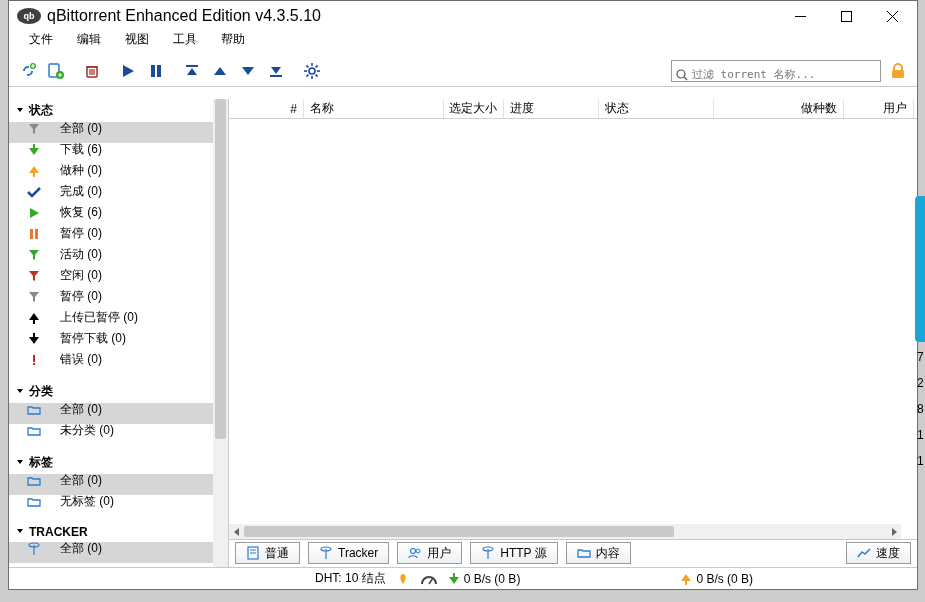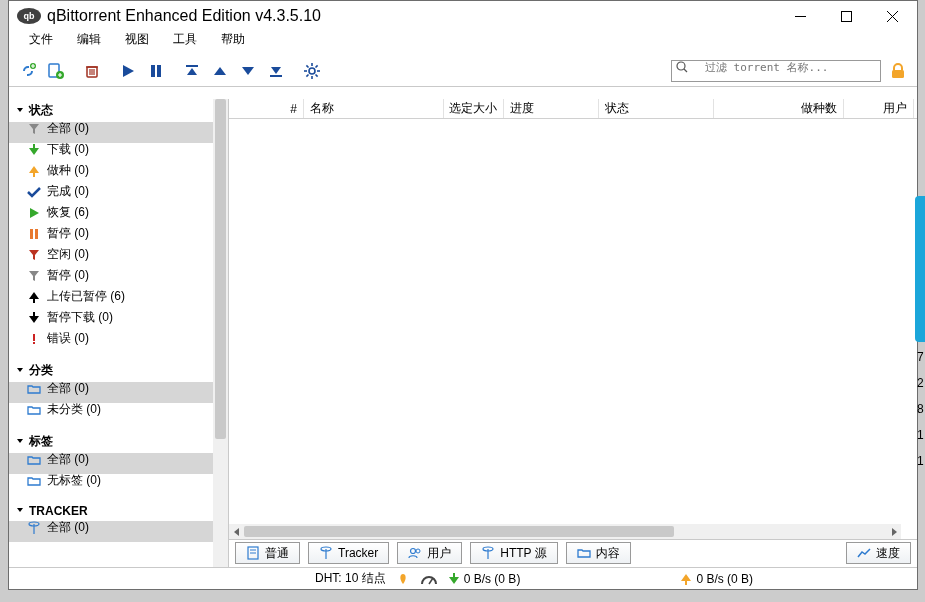--- a/index.html
+++ b/index.html
@@ -9,31 +9,31 @@
 .titlebar .app-icon{width:24px;height:16px;border-radius:50%;background:#404040;display:flex;align-items:center;justify-content:center;color:#fff;font-size:9px;font-weight:bold;}
 .titlebar .title{margin-left:6px;font-size:16px;}
 .titlebar .spacer{flex:1;}
 .win-btn{width:46px;height:30px;display:flex;align-items:center;justify-content:center;}
 .win-btn svg{width:11px;height:11px;stroke:#000;stroke-width:1;fill:none;}
 .menubar{height:24px;display:flex;padding:0 20px;gap:24px;font-size:12px;}
 .toolbar{height:32px;display:flex;align-items:center;padding:2px 6px;border-bottom:1px solid #c9c9c9;gap:2px;}
 .tbtn{width:26px;height:26px;display:flex;align-items:center;justify-content:center;border-radius:2px;}
 .tsep{width:6px;}
 .search-wrap{flex:1;display:flex;justify-content:flex-end;align-items:center;}
-.search{width:210px;height:22px;border:1px solid #999;display:flex;align-items:flex-start;padding:0 4px;gap:17px;}
+.search{width:210px;height:22px;border:1px solid #999;display:flex;align-items:flex-end;padding:0 4px;gap:4px;}
 .search input{border:none;outline:none;flex:1;font-family:Consolas,monospace;font-size:11px;color:#777;}
 .lock-slot{width:26px;height:26px;display:flex;align-items:center;justify-content:center;margin-left:4px;}
 .body{flex:1;display:flex;min-height:0;margin-top:12px;}
 .sidebar{width:220px;border-right:1px solid #c9c9c9;display:flex;flex-direction:column;overflow:hidden;position:relative;}
 .sidebar-inner{flex:1;overflow:hidden;}
 .sb-vscroll{position:absolute;right:0;top:0;bottom:0;width:15px;background:#f0f0f0;}
 .sb-thumb{position:absolute;left:2px;right:2px;top:0;height:340px;background:#c9c9c9;border-radius:2px;}
 .section-head{display:flex;align-items:center;padding:3px 6px;font-weight:bold;font-family:Simsun,monospace;}
 .section-head .chev{margin-right:4px;}
-.row{display:flex;align-items:center;padding:2px 6px 10px 18px;gap:6px;height:21px;}
+.row{display:flex;align-items:center;padding:2px 6px 10px 18px;gap:19px;height:21px;}
 .row.selected{background:#d6d6d6;}
 .row .lbl{font-size:12px;}
 .ic{width:14px;height:14px;display:flex;align-items:center;justify-content:center;}
 .main{flex:1;display:flex;flex-direction:column;min-width:0;}
 .columns{height:20px;display:flex;align-items:center;border-bottom:1px solid #d0d0d0;background:#fff;font-size:12px;}
 .col{height:100%;border-right:1px solid #e2e2e2;display:flex;align-items:center;padding:0 6px;white-space:nowrap;}
 .grid-area{flex:1;position:relative;background:#fff;}
 .hscroll{height:15px;background:#f0f0f0;position:relative;margin-right:16px;}
 .hscroll .arrow{position:absolute;top:0;width:15px;height:15px;display:flex;align-items:center;justify-content:center;}
 .hscroll .thumb{position:absolute;top:2px;height:11px;left:15px;width:430px;background:#c9c9c9;border-radius:2px;}
@@ -191,21 +191,21 @@
             </span>
             <span class="lbl">全部 (0)</span>
           </div>
           <div class="row">
             <span class="ic">
               <svg width="12" height="12">
                 <path d="M6 11L1 4H11Z" fill="#35a82c"></path>
                 <rect x="5" y="0" width="2" height="5" fill="#35a82c"></rect>
               </svg>
             </span>
-            <span class="lbl">下载 (0)</span>
+            <span class="lbl">下载 (6)</span>
           </div>
           <div class="row">
             <span class="ic">
               <svg width="12" height="12">
                 <path d="M6 1L11 8H1Z" fill="#f3a52a"></path>
                 <rect x="5" y="7" width="2" height="5" fill="#f3a52a"></rect>
               </svg>
             </span>
             <span class="lbl">做种 (0)</span>
           </div>
@@ -230,41 +230,49 @@
               <svg width="12" height="12">
                 <rect x="2" y="1" width="3" height="10" fill="#e8792f"></rect>
                 <rect x="7" y="1" width="3" height="10" fill="#e8792f"></rect>
               </svg>
             </span>
             <span class="lbl">暂停 (0)</span>
           </div>
           <div class="row">
             <span class="ic">
               <svg width="12" height="12">
+                <path d="M1 1H11L7 6V11L5 10V6Z" fill="#35a82c"></path>
+              </svg>
+            </span>
+            <span class="lbl">活动 (0)</span>
+          </div>
+          <div class="row">
+            <span class="ic">
+              <svg width="12" height="12">
                 <path d="M1 1H11L7 6V11L5 10V6Z" fill="#bb3322"></path>
               </svg>
             </span>
             <span class="lbl">空闲 (0)</span>
           </div>
           <div class="row">
             <span class="ic">
               <svg width="12" height="12">
                 <path d="M1 1H11L7 6V11L5 10V6Z" fill="#888"></path>
               </svg>
             </span>
             <span class="lbl">暂停 (0)</span>
           </div>
           <div class="row">
             <span class="ic">
               <svg width="12" height="12">
                 <path d="M6 1L11 8H1Z" fill="#000"></path>
                 <rect x="5" y="7" width="2" height="5" fill="#000"></rect>
               </svg>
             </span>
-            <span class="lbl">上传已暂停 (6)</span>
+            <span class="lbl">上传已暂停 (0)</span>
           </div>
           <div class="row">
             <span class="ic">
               <svg width="12" height="12">
                 <path d="M6 11L1 4H11Z" fill="#000"></path>
                 <rect x="5" y="0" width="2" height="5" fill="#000"></rect>
               </svg>
             </span>
             <span class="lbl">暂停下载 (0)</span>
           </div>

